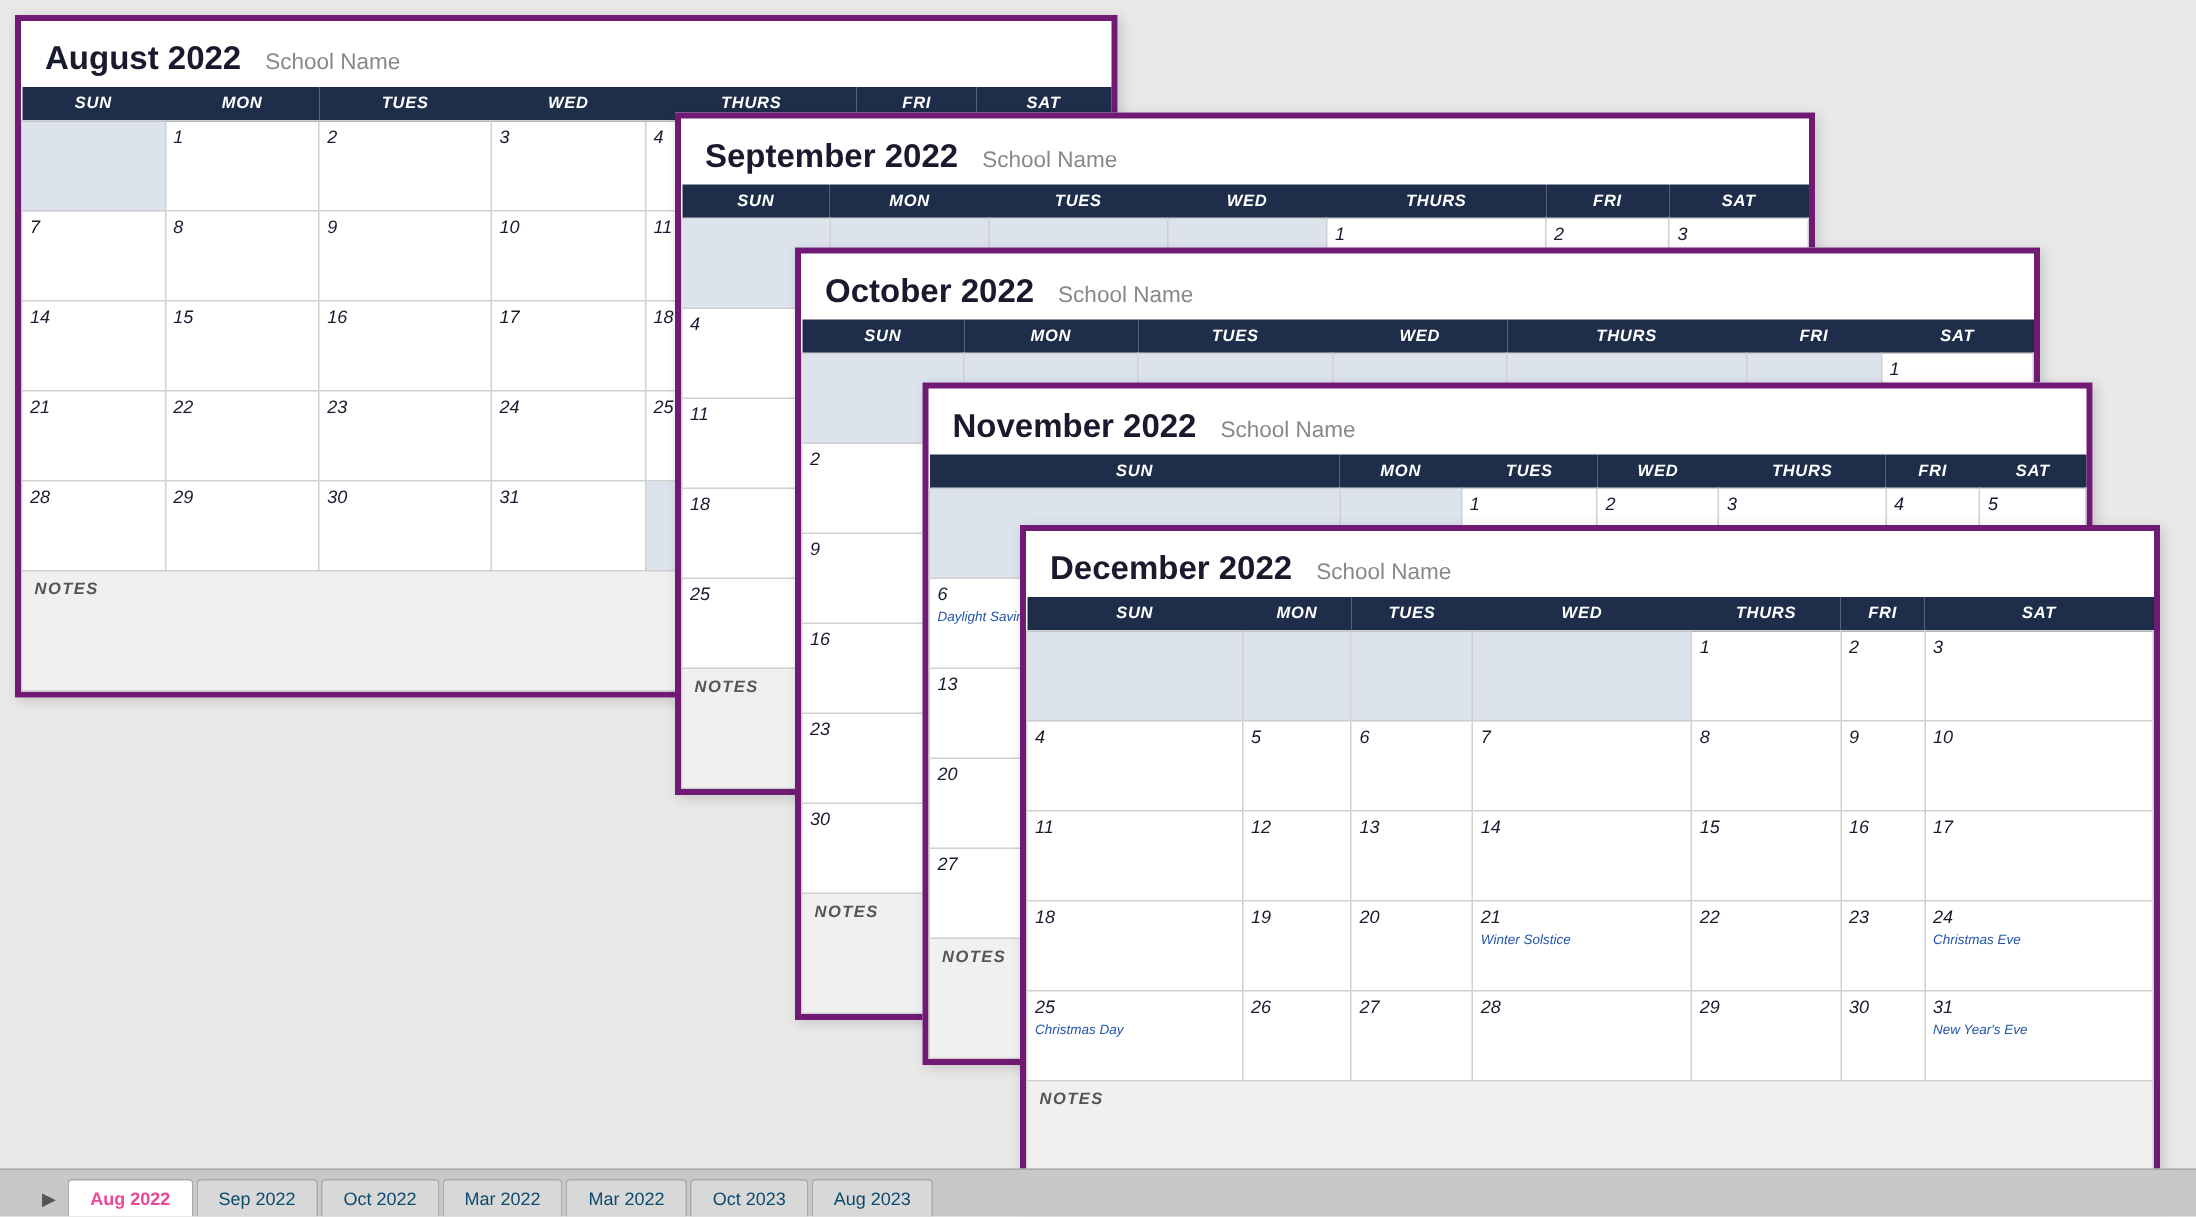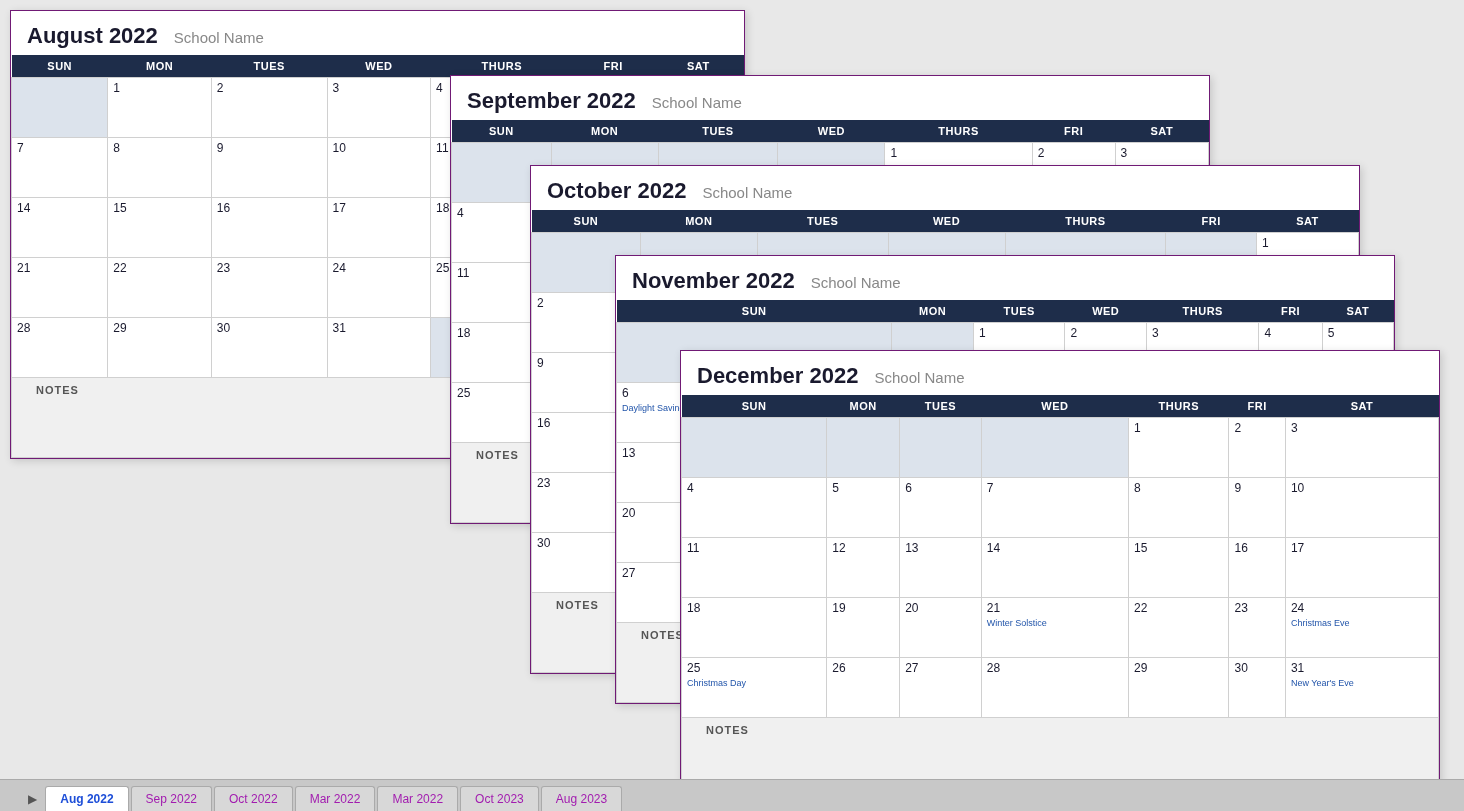--- a/index.html
+++ b/index.html
@@ -8,21 +8,21 @@
       background: #e8e8e8;
       overflow: hidden;
       width: 1464px;
       height: 811px;
       position: relative;
     }
 
     .calendar-sheet {
       position: absolute;
       background: white;
-      border: 1px solid #701a75;
+      border: 4px solid #701a75;
       box-shadow: 2px 2px 8px rgba(0,0,0,0.15);
     }
 
     .cal-header {
       padding: 12px 16px 6px 16px;
       display: flex;
       align-items: baseline;
       gap: 16px;
     }
 
@@ -34,20 +34,21 @@
 
     .cal-school-name {
       font-size: 15px;
       font-weight: 400;
       color: #888;
     }
 
     .cal-grid {
       width: 100%;
       border-collapse: collapse;
+      font-style: italic;
     }
 
     .cal-grid th {
       background: #1e2d4a;
       color: white;
       text-align: center;
       font-size: 11px;
       font-weight: 600;
       padding: 5px 4px;
       letter-spacing: 0.5px;
@@ -78,21 +79,21 @@
       color: #2255aa;
       margin-top: 2px;
       line-height: 1.2;
     }
 
     .notes-row td {
       background: #f0f0f0;
       font-size: 11px;
       font-weight: 600;
       color: #555;
-      padding: 6px 24px;
+      padding: 6px 8px;
       letter-spacing: 1px;
       height: 80px;
       vertical-align: top;
     }
 
     
     .sheet-aug {
       left: 10px; top: 10px;
       width: 735px;
       z-index: 1;
@@ -139,28 +140,28 @@
 
     .tab {
       padding: 5px 14px;
       font-size: 12px;
       background: #d8d8d8;
       border: 1px solid #aaa;
       border-bottom: none;
       border-radius: 3px 3px 0 0;
       margin-right: 2px;
       cursor: pointer;
-      color: #a21caf;
+      color: #0c4a6e;
       white-space: nowrap;
     }
 
     .tab.active {
       background: white;
       font-weight: 600;
-      color: #1d4ed8;
+      color: #ec4899;
     }
 
     .nav-arrow {
       padding: 5px 8px;
       font-size: 12px;
       color: #555;
       cursor: pointer;
     }
   </style>
 </head>

